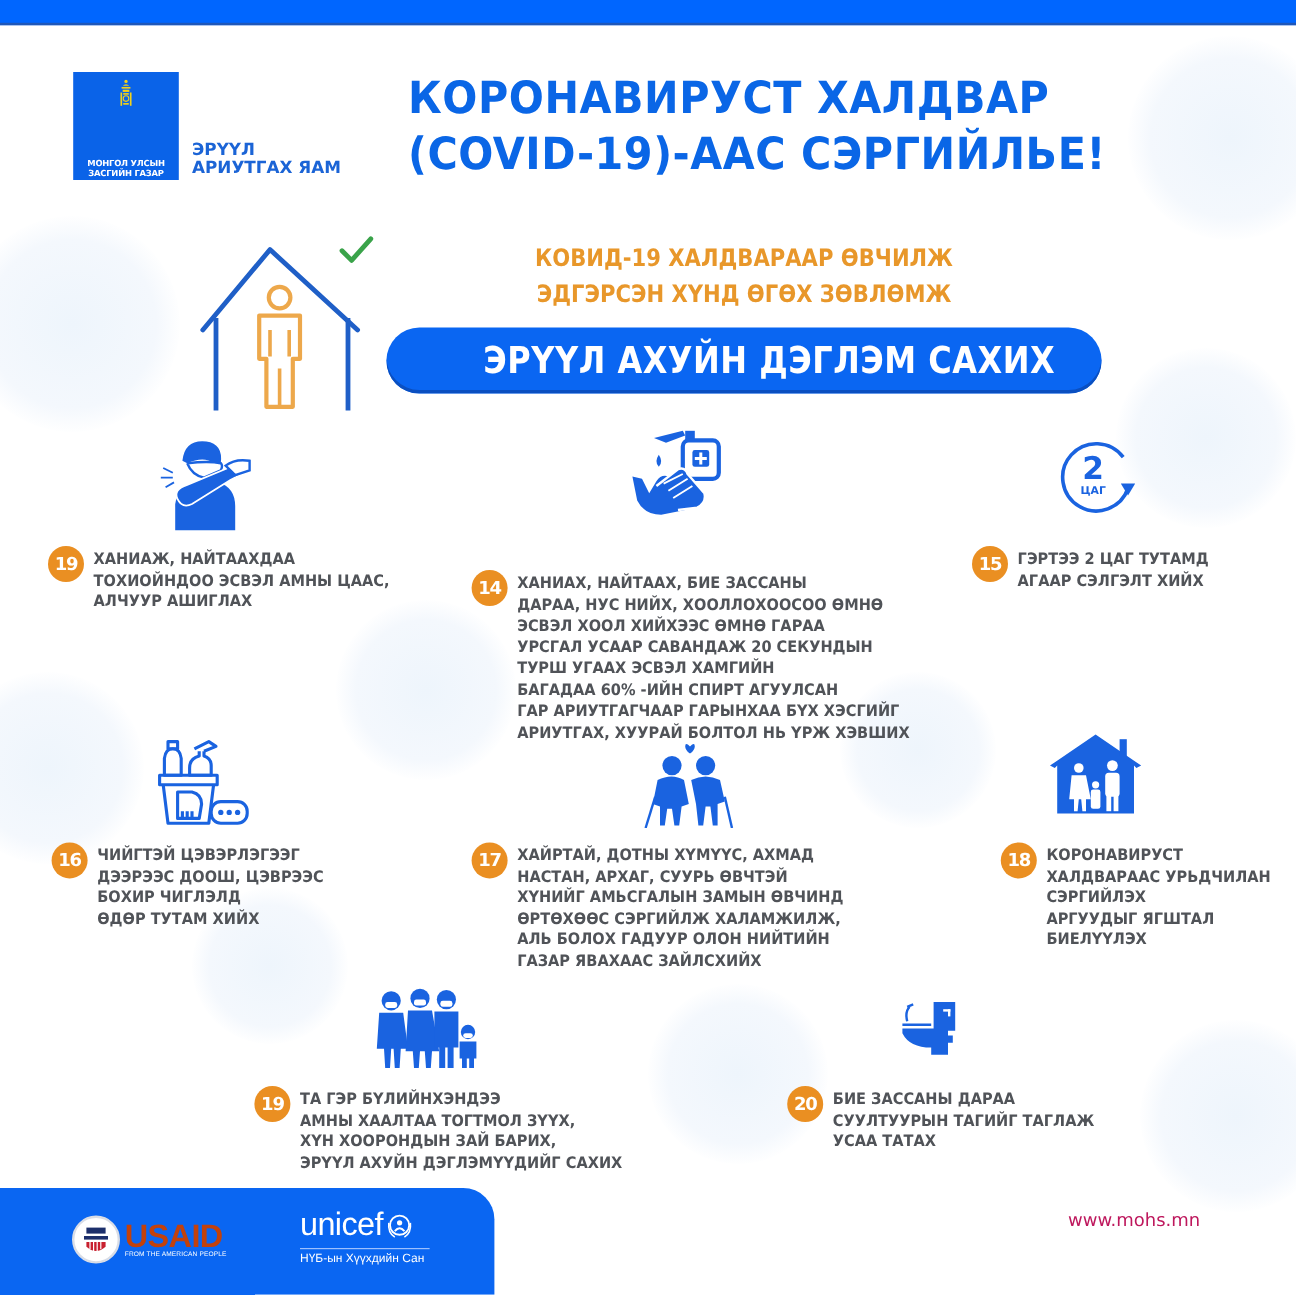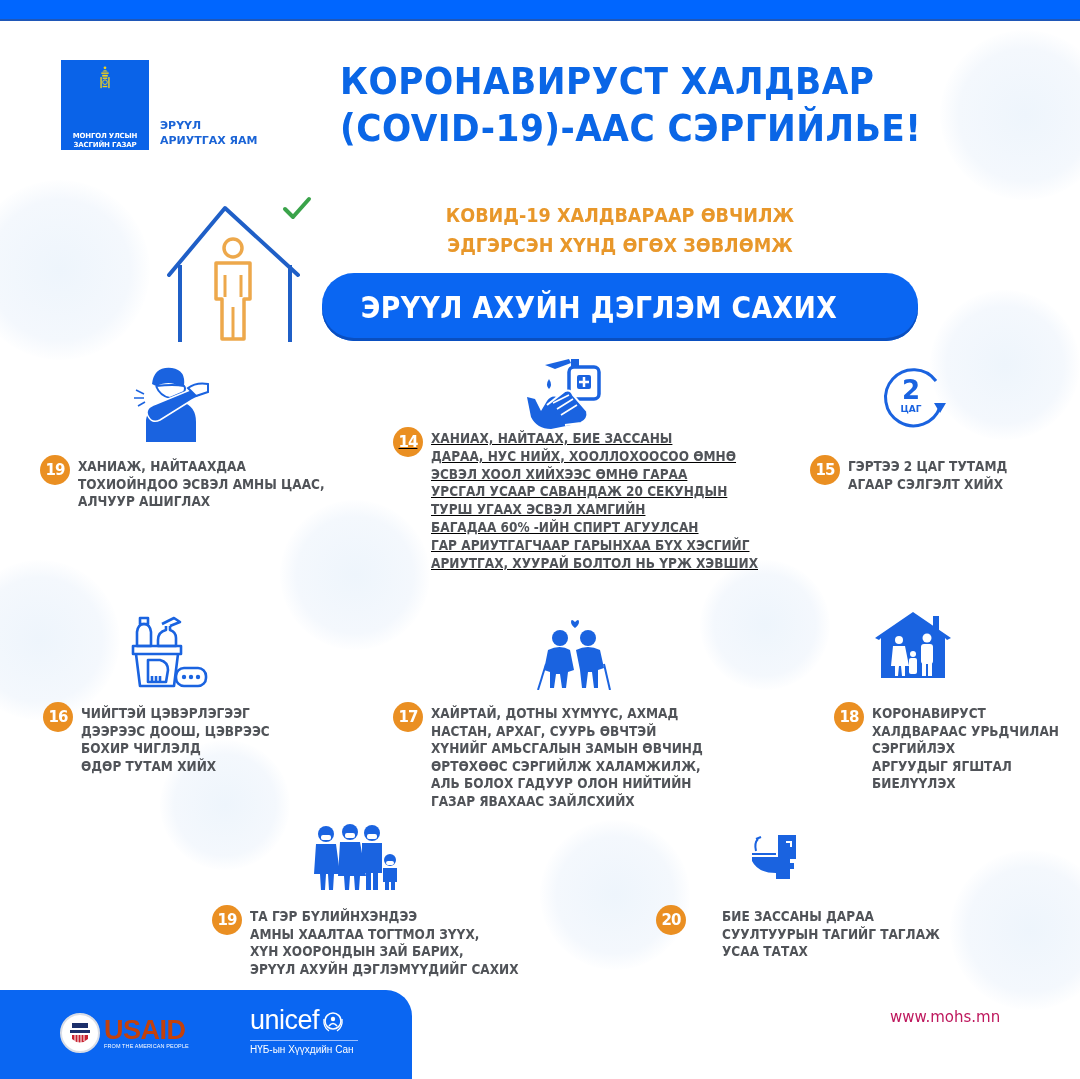--- a/index.html
+++ b/index.html
@@ -22,42 +22,42 @@
     position: absolute; left: 61px; top: 60px; width: 88px; height: 90px;
     background: #0a63e8; display: flex; flex-direction: column; align-items: center; gap: 40px;
   }
   .gov-logo svg { margin-top: 6px; }
   .gov-logo .gov-text {
     color: #fff; font-family: "DejaVu Sans", sans-serif; font-weight: bold;
     font-size: 7px; line-height: 9px; text-align: center; margin-top: 2px; letter-spacing: -0.2px;
   }
   .ministry-name {
     position: absolute; left: 160px; top: 118px; color: #1b64d6;
-    font-weight: bold; font-size: 11px; line-height: 15px;
+    font-weight: bold; font-size: 14px; line-height: 15px;
     font-family: "DejaVu Sans", sans-serif;
   }
 
   .main-title {
     position: absolute; left: 340px; top: 58px; width: 670px;
     color: #0a66e6; font-family: "DejaVu Sans", sans-serif; font-weight: bold;
     font-size: 37px; line-height: 47px; letter-spacing: 0.5px; transform: scaleX(0.93); transform-origin: left top;
   }
 
   .house-icon { position: absolute; left: 163px; top: 195px; }
 
   .subtitle {
     position: absolute; left: 340px; top: 200px; width: 560px; text-align: center;
     color: #e8972a; font-weight: bold; font-size: 20px; line-height: 30px;
     font-family: "DejaVu Sans", sans-serif; transform: scaleX(0.88); transform-origin: center top;
   }
   .pill {
-    position: absolute; left: 322px; top: 273px; width: 596px; height: 68px;
+    position: absolute; left: 322px; top: 273px; width: 596px; height: 55px;
     border-radius: 32px; background: #0a66f2;
     box-shadow: inset 0 -3px 0 #0a4fc0;
-    display: flex; align-items: center; justify-content: flex-start;
+    display: flex; align-items: center; justify-content: flex-end;
   }
   .pill span {
     color: #fff; font-weight: bold; font-size: 31px; letter-spacing: 0.5px;
     font-family: "DejaVu Sans", sans-serif; transform: scaleX(0.86); display: inline-block;
   }
 
   .tip { position: absolute; display: flex; align-items: flex-start; }
   .badge {
     flex: 0 0 auto; width: 30px; height: 30px; border-radius: 50%;
     background: #ea8f22; color: #fff; font-weight: bold; font-size: 15px;
@@ -249,21 +249,21 @@
   <line x1="8" y1="6" x2="13" y2="4" stroke="#1a63e0" stroke-width="2"></line>
 </svg>
 
 <div class="tip" style="left:40px;top:458px;">
   <div class="badge">19</div>
   <div class="tip-text">ХАНИАЖ, НАЙТААХДАА
 ТОХИОЙНДОО ЭСВЭЛ АМНЫ ЦААС,
 АЛЧУУР АШИГЛАХ</div>
 </div>
 
-<div class="tip" style="left:393px;top:430px;text-decoration:underline;">
+<div class="tip" style="left:393px;top:478px;">
   <div class="badge">14</div>
   <div class="tip-text" style="line-height:17.8px;">ХАНИАХ, НАЙТААХ, БИЕ ЗАССАНЫ
 ДАРАА, НУС НИЙХ, ХООЛЛОХООСОО ӨМНӨ
 ЭСВЭЛ ХООЛ ХИЙХЭЭС ӨМНӨ ГАРАА
 УРСГАЛ УСААР САВАНДАЖ 20 СЕКУНДЫН
 ТУРШ УГААХ ЭСВЭЛ ХАМГИЙН
 БАГАДАА 60% -ИЙН СПИРТ АГУУЛСАН
 ГАР АРИУТГАГЧААР ГАРЫНХАА БҮХ ХЭСГИЙГ
 АРИУТГАХ, ХУУРАЙ БОЛТОЛ НЬ ҮРЖ ХЭВШИХ</div>
 </div>
@@ -302,21 +302,21 @@
 </div>
 
 <div class="tip" style="left:212px;top:908px;">
   <div class="badge">19</div>
   <div class="tip-text">ТА ГЭР БҮЛИЙНХЭНДЭЭ
 АМНЫ ХААЛТАА ТОГТМОЛ ЗҮҮХ,
 ХҮН ХООРОНДЫН ЗАЙ БАРИХ,
 ЭРҮҮЛ АХУЙН ДЭГЛЭМҮҮДИЙГ САХИХ</div>
 </div>
 
-<div class="tip" style="left:656px;top:908px;gap:28px;">
+<div class="tip" style="left:656px;top:908px;">
   <div class="badge">20</div>
   <div class="tip-text">БИЕ ЗАССАНЫ ДАРАА
 СУУЛТУУРЫН ТАГИЙГ ТАГЛАЖ
 УСАА ТАТАХ</div>
 </div>
 
 <div class="footer-band"></div>
 
 <div class="usaid">
   <div class="usaid-seal">

